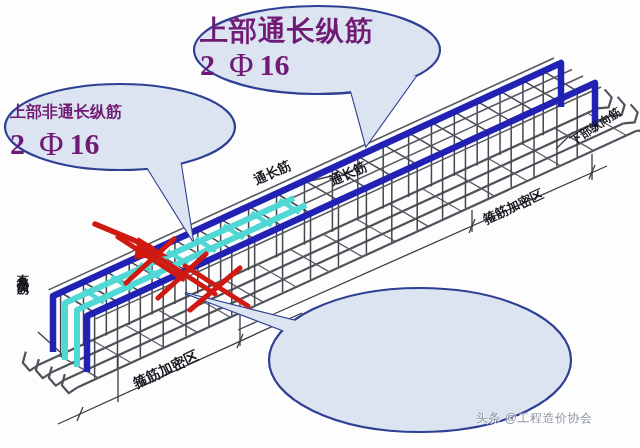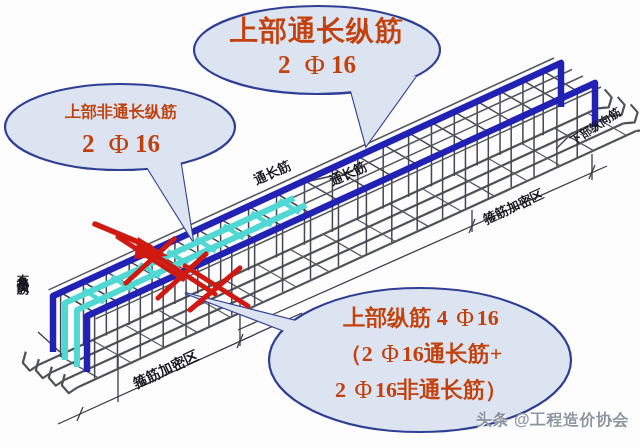--- a/index.html
+++ b/index.html
@@ -1,38 +1,38 @@
 <!DOCTYPE html>
 <html><head>
 <meta charset="utf-8">
 <style>
   html,body{margin:0;padding:0;background:#fff;}
   #stage{position:relative;width:640px;height:448px;background:#fdfdfe;overflow:hidden;
          font-family:"Liberation Sans",sans-serif;}
   #diagram-svg{position:absolute;left:0;top:0;}
   .txt{position:absolute;color:#101016;}
-  .bubble-text{text-align:center;font-weight:700;color:#c2410c;}
+  .bubble-text{font-weight:700;color:#701a75;}
   #bubble-top-text{left:200px;top:14px;width:234px;}
   #bubble-top-text .t1{font-size:28px;letter-spacing:1px;line-height:34px;}
   #bubble-left-text{left:10px;top:96px;width:222px;}
   #bubble-left-text .t1{font-size:16px;letter-spacing:0px;line-height:31px;}
-  .numline{font-family:"Liberation Serif",serif;font-size:25px;font-weight:700;line-height:32px;}
+  .numline{font-family:"Liberation Serif",serif;font-size:30px;font-weight:700;line-height:32px;}
   .numline .sym{font-weight:400;font-size:1.12em;margin:0 6px;position:relative;top:1px;}
   .numline .gap{margin-right:8px;}
   #bubble-summary-text{left:272px;top:299px;width:298px;font-family:"Liberation Serif",serif;}
   #bubble-summary-text .sline{font-size:22px;font-weight:700;line-height:35px;white-space:nowrap;}
   #bubble-summary-text .sym{font-weight:400;font-size:1.1em;margin:0 3px;position:relative;top:1px;}
   .lbl{position:absolute;font-weight:700;color:#17171d;white-space:nowrap;transform-origin:center;}
   #lbl-tc1{left:253px;top:164px;font-size:13px;transform:rotate(-25deg);}
   #lbl-tc2{left:329px;top:165px;font-size:13px;transform:rotate(-25deg);}
   #lbl-xb{left:567px;top:119px;font-size:11.5px;transform:rotate(-33deg);}
   #lbl-gjr{left:481px;top:198px;font-size:13px;transform:rotate(-25deg);}
   #lbl-gjl{left:131px;top:361px;font-size:14px;transform:rotate(-25deg);}
   #lbl-zj{left:14px;top:264px;font-size:12.5px;writing-mode:vertical-rl;letter-spacing:2px;}
-  #watermark{left:476px;top:410px;font-size:16px;font-weight:700;color:#8d94a2;
+  #watermark{left:476px;top:410px;font-size:12px;font-weight:400;color:#8d94a2;
              letter-spacing:0.5px;text-shadow:1px 1px 0 #ffffff;}
 </style>
 </head>
 <body>
 
 <div id="stage">
 
   <svg id="diagram-svg" width="640" height="448" viewBox="0 0 640 448">
 
     <g stroke="#3b3b43" stroke-width="1.3" fill="none">
@@ -209,25 +209,20 @@
   <div class="txt bubble-text" id="bubble-top-text">
     <div class="t1">上部通长纵筋</div>
     <div class="numline"><span class="gap">2</span><span class="sym">Φ</span><span>16</span></div>
   </div>
 
   <div class="txt bubble-text" id="bubble-left-text">
     <div class="t1">上部非通长纵筋</div>
     <div class="numline"><span class="gap">2</span><span class="sym">Φ</span><span>16</span></div>
   </div>
 
-  <div class="txt bubble-text" id="bubble-summary-text">
-    <div class="sline"><span>上部纵筋 4 </span><span class="sym">Φ</span><span>16</span></div>
-    <div class="sline"><span>（2 </span><span class="sym">Φ</span><span>16通长筋+</span></div>
-    <div class="sline"><span>2 </span><span class="sym">Φ</span><span>16非通长筋）</span></div>
-  </div>
 
   <div class="lbl" id="lbl-tc1">通长筋</div>
   <div class="lbl" id="lbl-tc2">通长筋</div>
   <div class="lbl" id="lbl-xb">下部纵向筋</div>
   <div class="lbl" id="lbl-gjr">箍筋加密区</div>
   <div class="lbl" id="lbl-gjl">箍筋加密区</div>
   <div class="lbl" id="lbl-zj">直角形负筋</div>
 
   <div class="txt" id="watermark">头条 @工程造价协会</div>
 </div>

